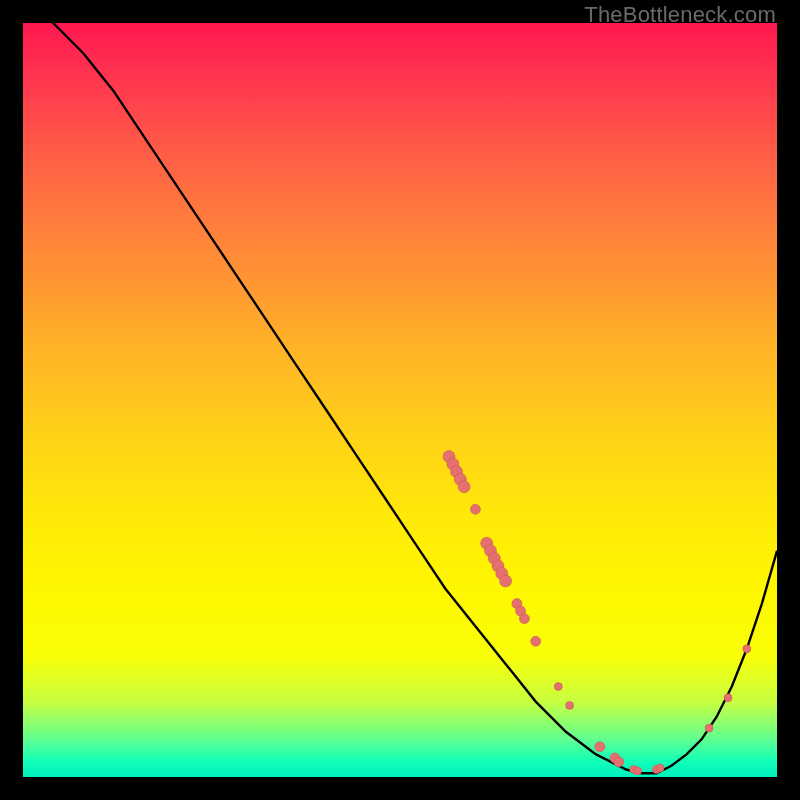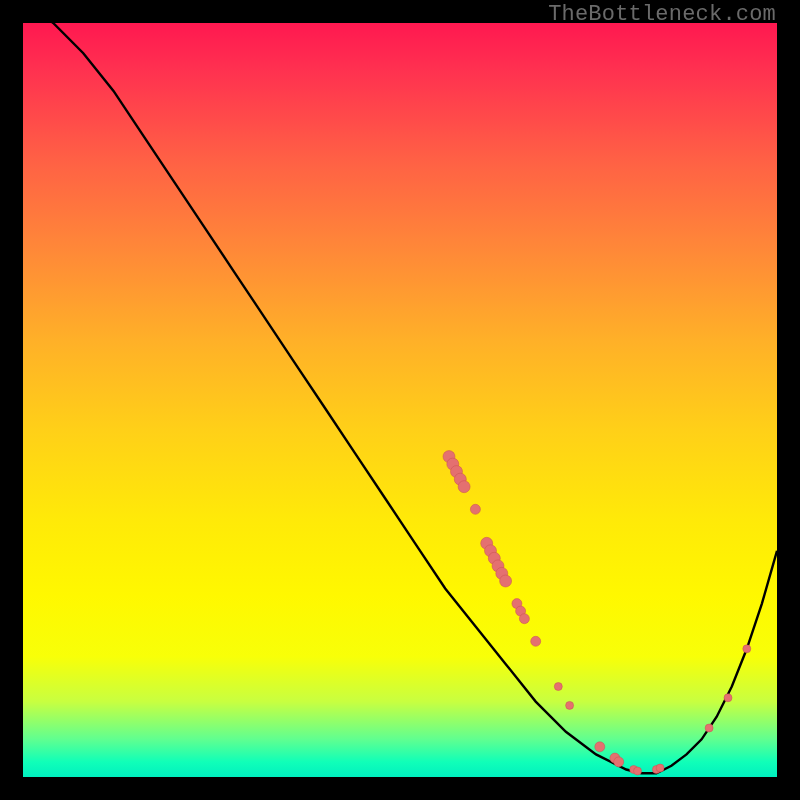--- a/index.html
+++ b/index.html
@@ -41,21 +41,20 @@
     );
   }
   .watermark {
     position: absolute;
     top: 2px;
     right: 24px;
     color: #6a6a6a;
     font-size: 22px;
     font-weight: 500;
     letter-spacing: 0.2px;
-    font-family: Liberation Mono, monospace;
   }
   svg.overlay {
     position: absolute;
     left: 0;
     top: 0;
     width: 754px;
     height: 754px;
   }
 </style>
 </head>

